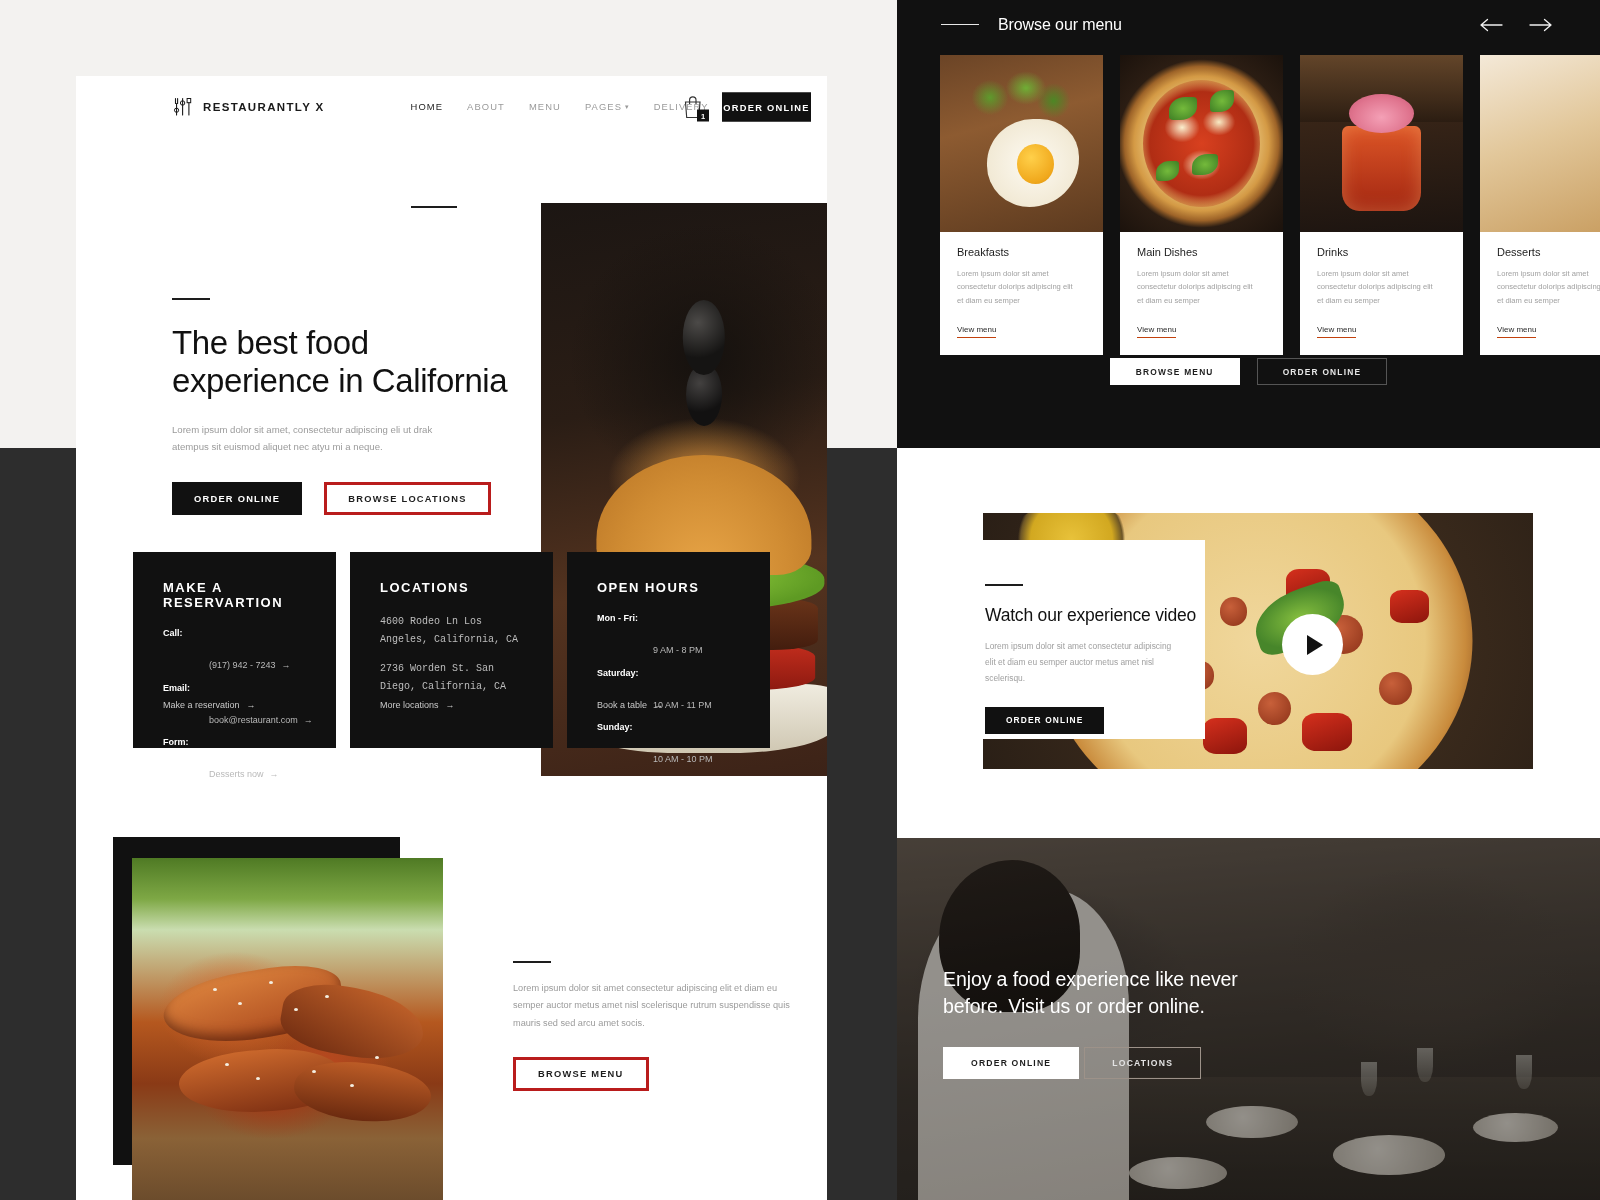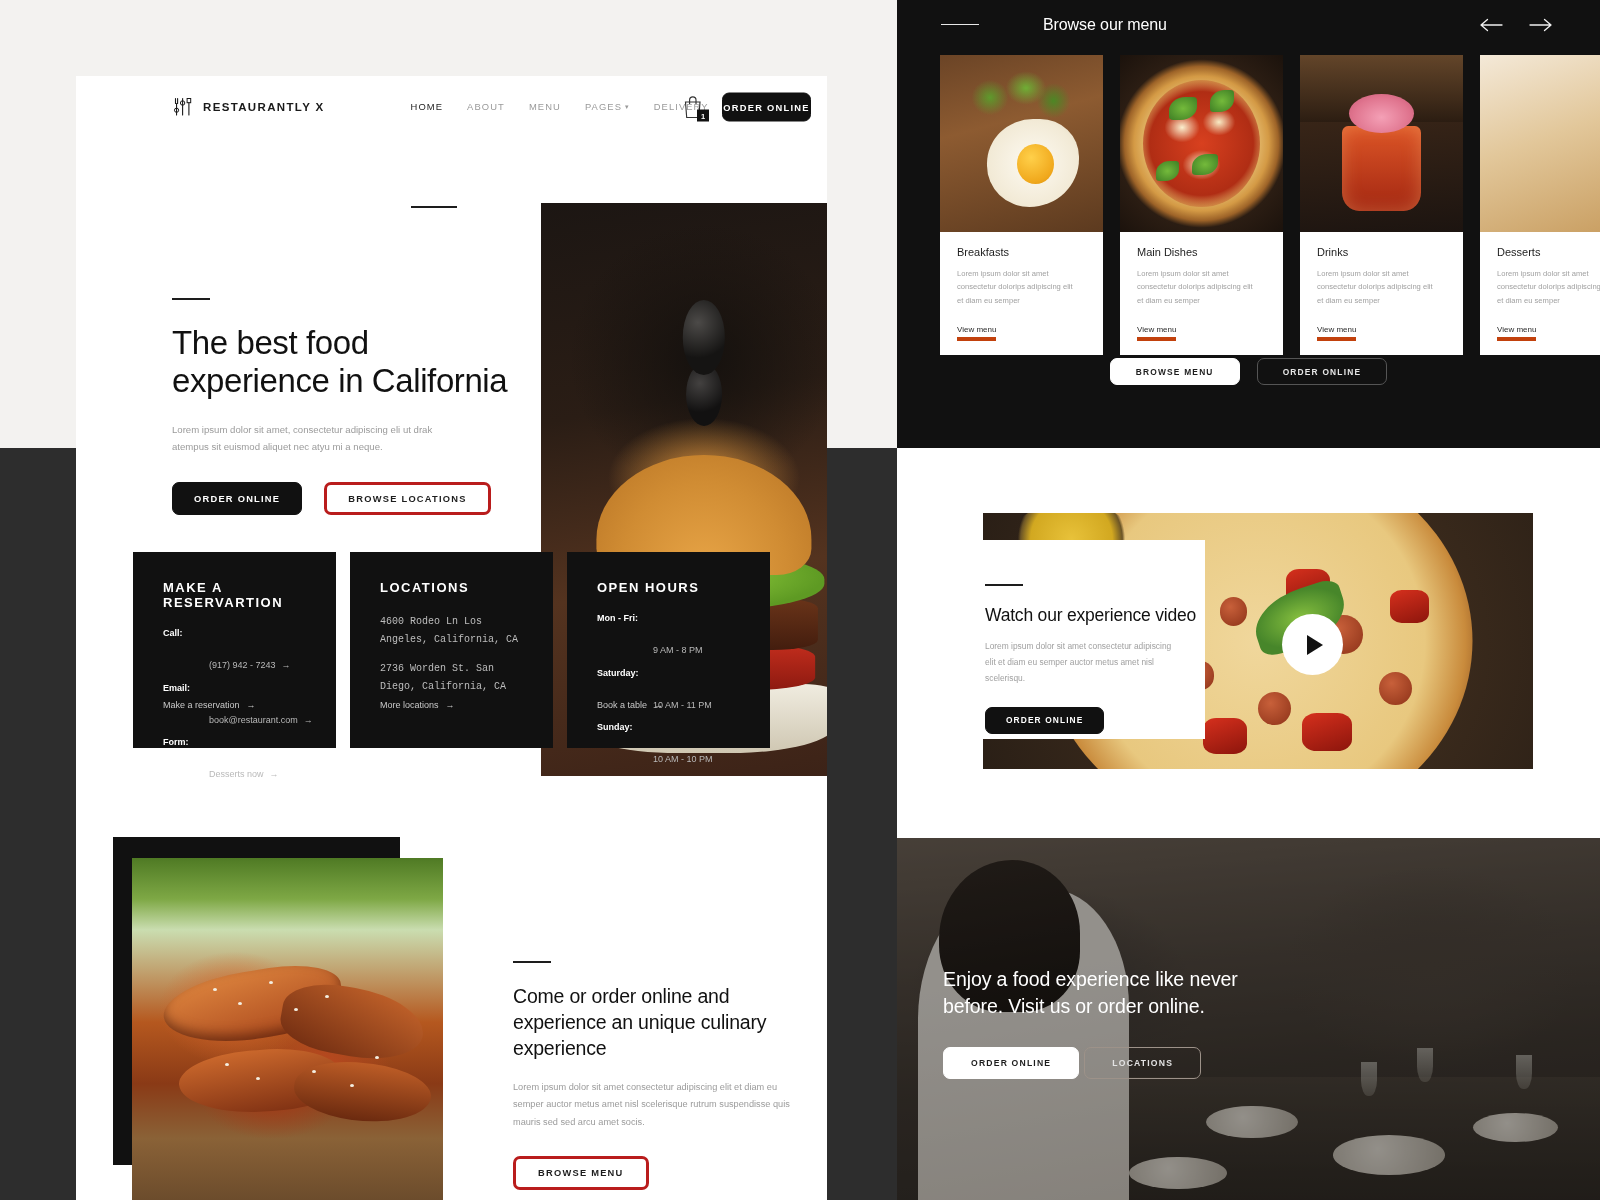--- a/index.html
+++ b/index.html
@@ -48,21 +48,21 @@
   }
   .cart { position:relative; width:25px; height:27px; }
   .cart-badge {
     position:absolute; right:-3px; bottom:-1px; background:#111; color:#fff;
     font-size:7.5px; width:12px; height:12px; display:flex; align-items:center;
     justify-content:center; font-weight:600;
   }
   .btn {
     display:inline-flex; align-items:center; justify-content:center;
     font-size:9.3px; letter-spacing:1.25px; font-weight:600; cursor:pointer;
-    text-decoration:none; white-space:nowrap;border-radius:7px;
+    text-decoration:none; white-space:nowrap;
   }
   .btn-dark { background:#111; color:#fff; border:1px solid #111; }
   .btn-outline { background:transparent; color:#1d1d1d; border:3px solid #b91c1c; }
   .btn-white { background:#fff; color:#1d1d1d; border:1px solid #fff; }
   .btn-ghost-light { background:transparent; color:#e6e6e6; border:1px solid #555; }
   .btn-header { width:89px; height:29px; }
 
   .active-underline { position:absolute; left:335px; top:130px; width:46px; height:2px; background:#1d1d1d; }
 
   
@@ -110,35 +110,35 @@
     letter-spacing:-0.2px; margin-top:21px;
   }
   .feature-sub { margin-top:17px; font-size:9.2px; line-height:1.9; color:#9b9b9b; }
   .feature-btn { margin-top:25px; height:34px; padding:0 22px; }
 
   
   .menu-panel {
     position:absolute; left:897px; top:0; width:703px; height:448px; background:#111;
     overflow:hidden;
   }
-  .menu-head { display:flex; align-items:center; height:49px; padding:0 46px 0 44px;gap:45px; }
+  .menu-head { display:flex; align-items:center; height:49px; padding:0 46px 0 44px; }
   .menu-head-rule { width:38px; height:1.6px; background:#e8e8e8; margin-right:19px; }
   .menu-head-title { font-size:16px; color:#fff; font-weight:400; letter-spacing:-0.1px; }
   .menu-arrows { margin-left:auto; display:flex; gap:24px; }
   .arrow-btn { width:26px; height:20px; display:flex; align-items:center; justify-content:center; cursor:pointer; }
 
   .menu-cards { position:absolute; left:43px; top:55px; display:flex; gap:17px; }
   .menu-card { width:163px; background:#fff; }
   .menu-card-img { width:100%; height:177px; overflow:hidden; position:relative; }
   .menu-card-body { padding:14px 23px 19px 17px; }
   .menu-card-title { font-size:11px; color:#1d1d1d; font-weight:400; margin-bottom:9px; }
   .menu-card-text { font-size:7.6px; line-height:1.75; color:#a1a1a1; margin-bottom:11px; }
   .menu-card-link {
     font-size:8px; color:#2b2b2b; text-decoration:none;
-    border-bottom:4px solid #c2410c; padding-bottom:3px;
+    border-bottom:1px solid #c2410c; padding-bottom:3px;
   }
   .menu-actions { position:absolute; left:0; right:0; top:358px; display:flex; justify-content:center; gap:17px; }
   .btn-menu-action { height:27px; padding:0 25px; font-size:8.4px; letter-spacing:1.2px; }
 
   
   .video-panel {
     position:absolute; left:897px; top:448px; width:703px; height:390px; background:#fff;
     overflow:hidden;
   }
   .video-img { position:absolute; left:86px; top:65px; width:550px; height:256px; overflow:hidden; }
@@ -518,21 +518,20 @@
           <span class="sesame" style="left:62%;top:40%"></span>
           <span class="sesame" style="left:30%;top:60%"></span>
           <span class="sesame" style="left:40%;top:64%"></span>
           <span class="sesame" style="left:58%;top:62%"></span>
           <span class="sesame" style="left:70%;top:66%"></span>
           <span class="sesame" style="left:78%;top:58%"></span>
         </div>
       </div>
       <div class="feature-copy">
         <div class="rule"></div>
-        <h2 class="feature-title">Come or order online and experience an unique culinary experience</h2>
         <p class="feature-sub">Lorem ipsum dolor sit amet consectetur adipiscing elit et diam eu semper auctor metus amet nisl scelerisque rutrum suspendisse quis mauris sed sed arcu amet socis.</p>
         <a class="btn btn-outline feature-btn" href="#">BROWSE MENU</a>
       </div>
     </div>
 
   </div>
 
   <div class="menu-panel">
     <div class="menu-head">
       <span class="menu-head-rule"></span>

